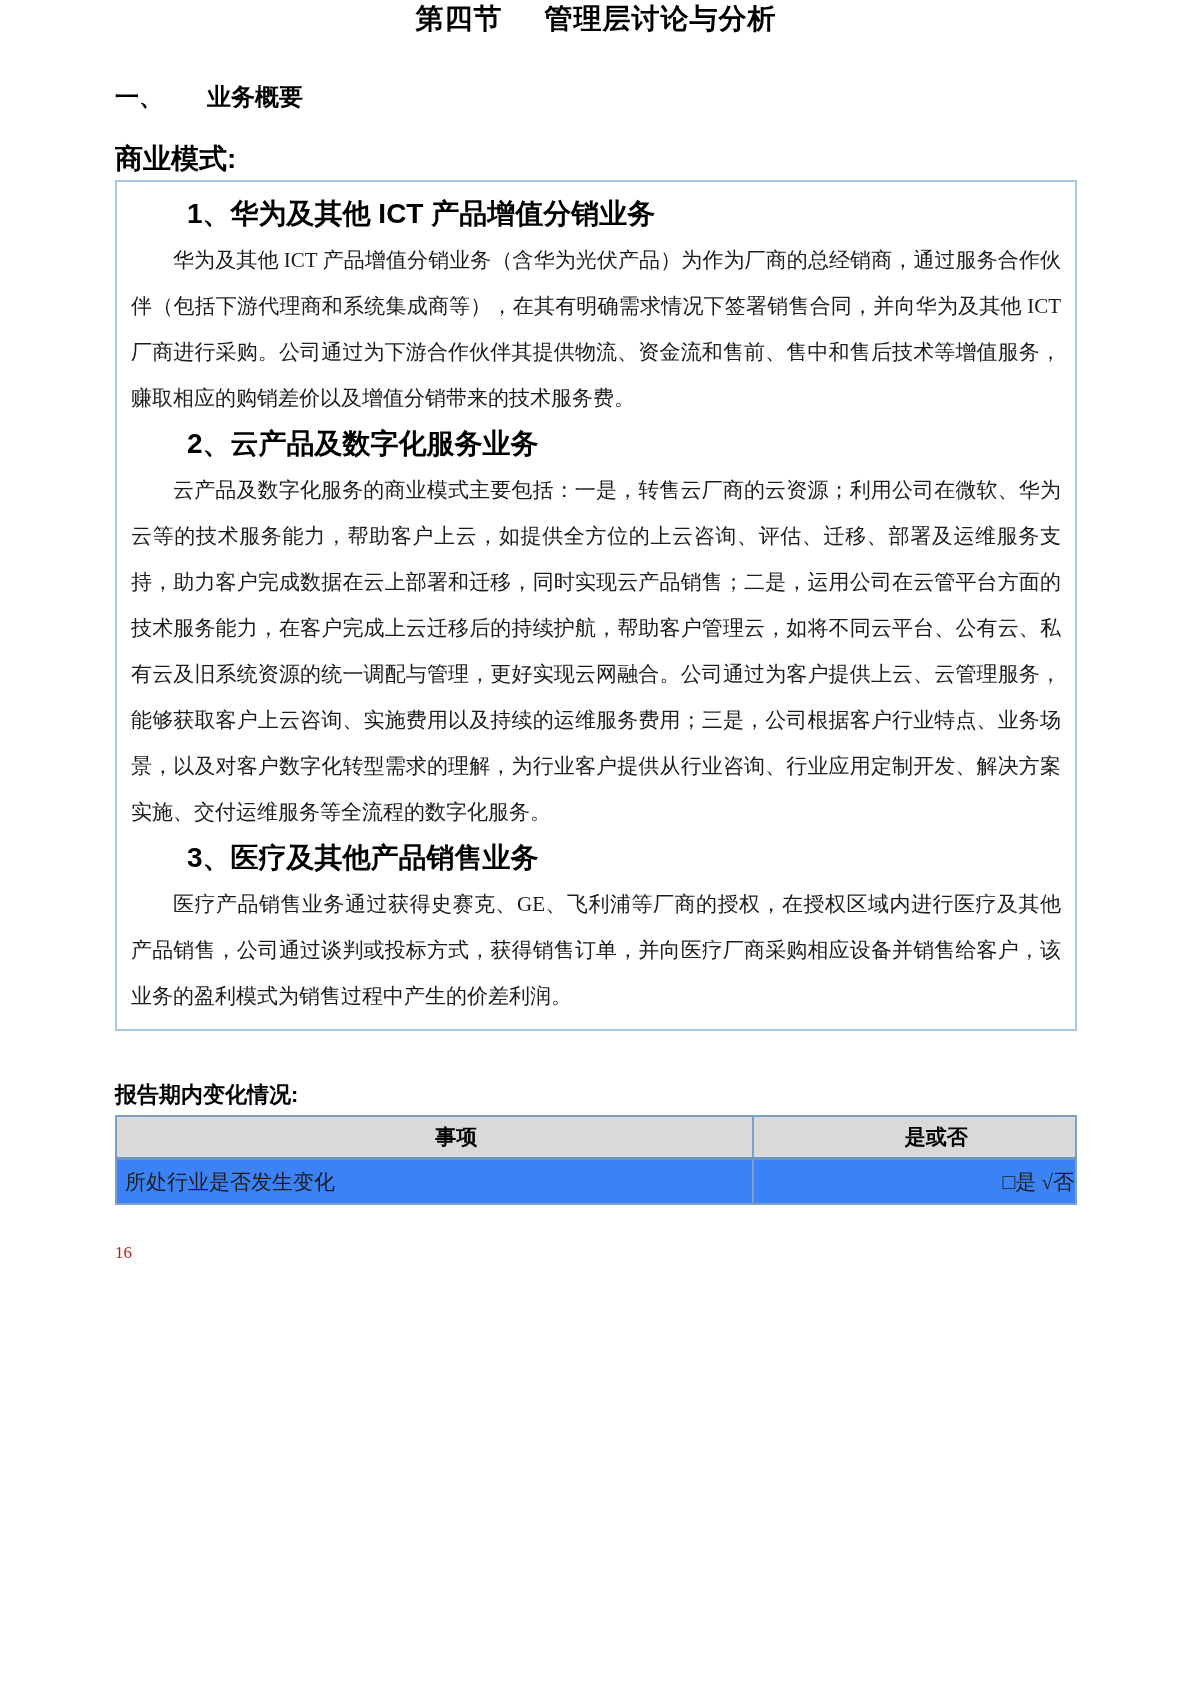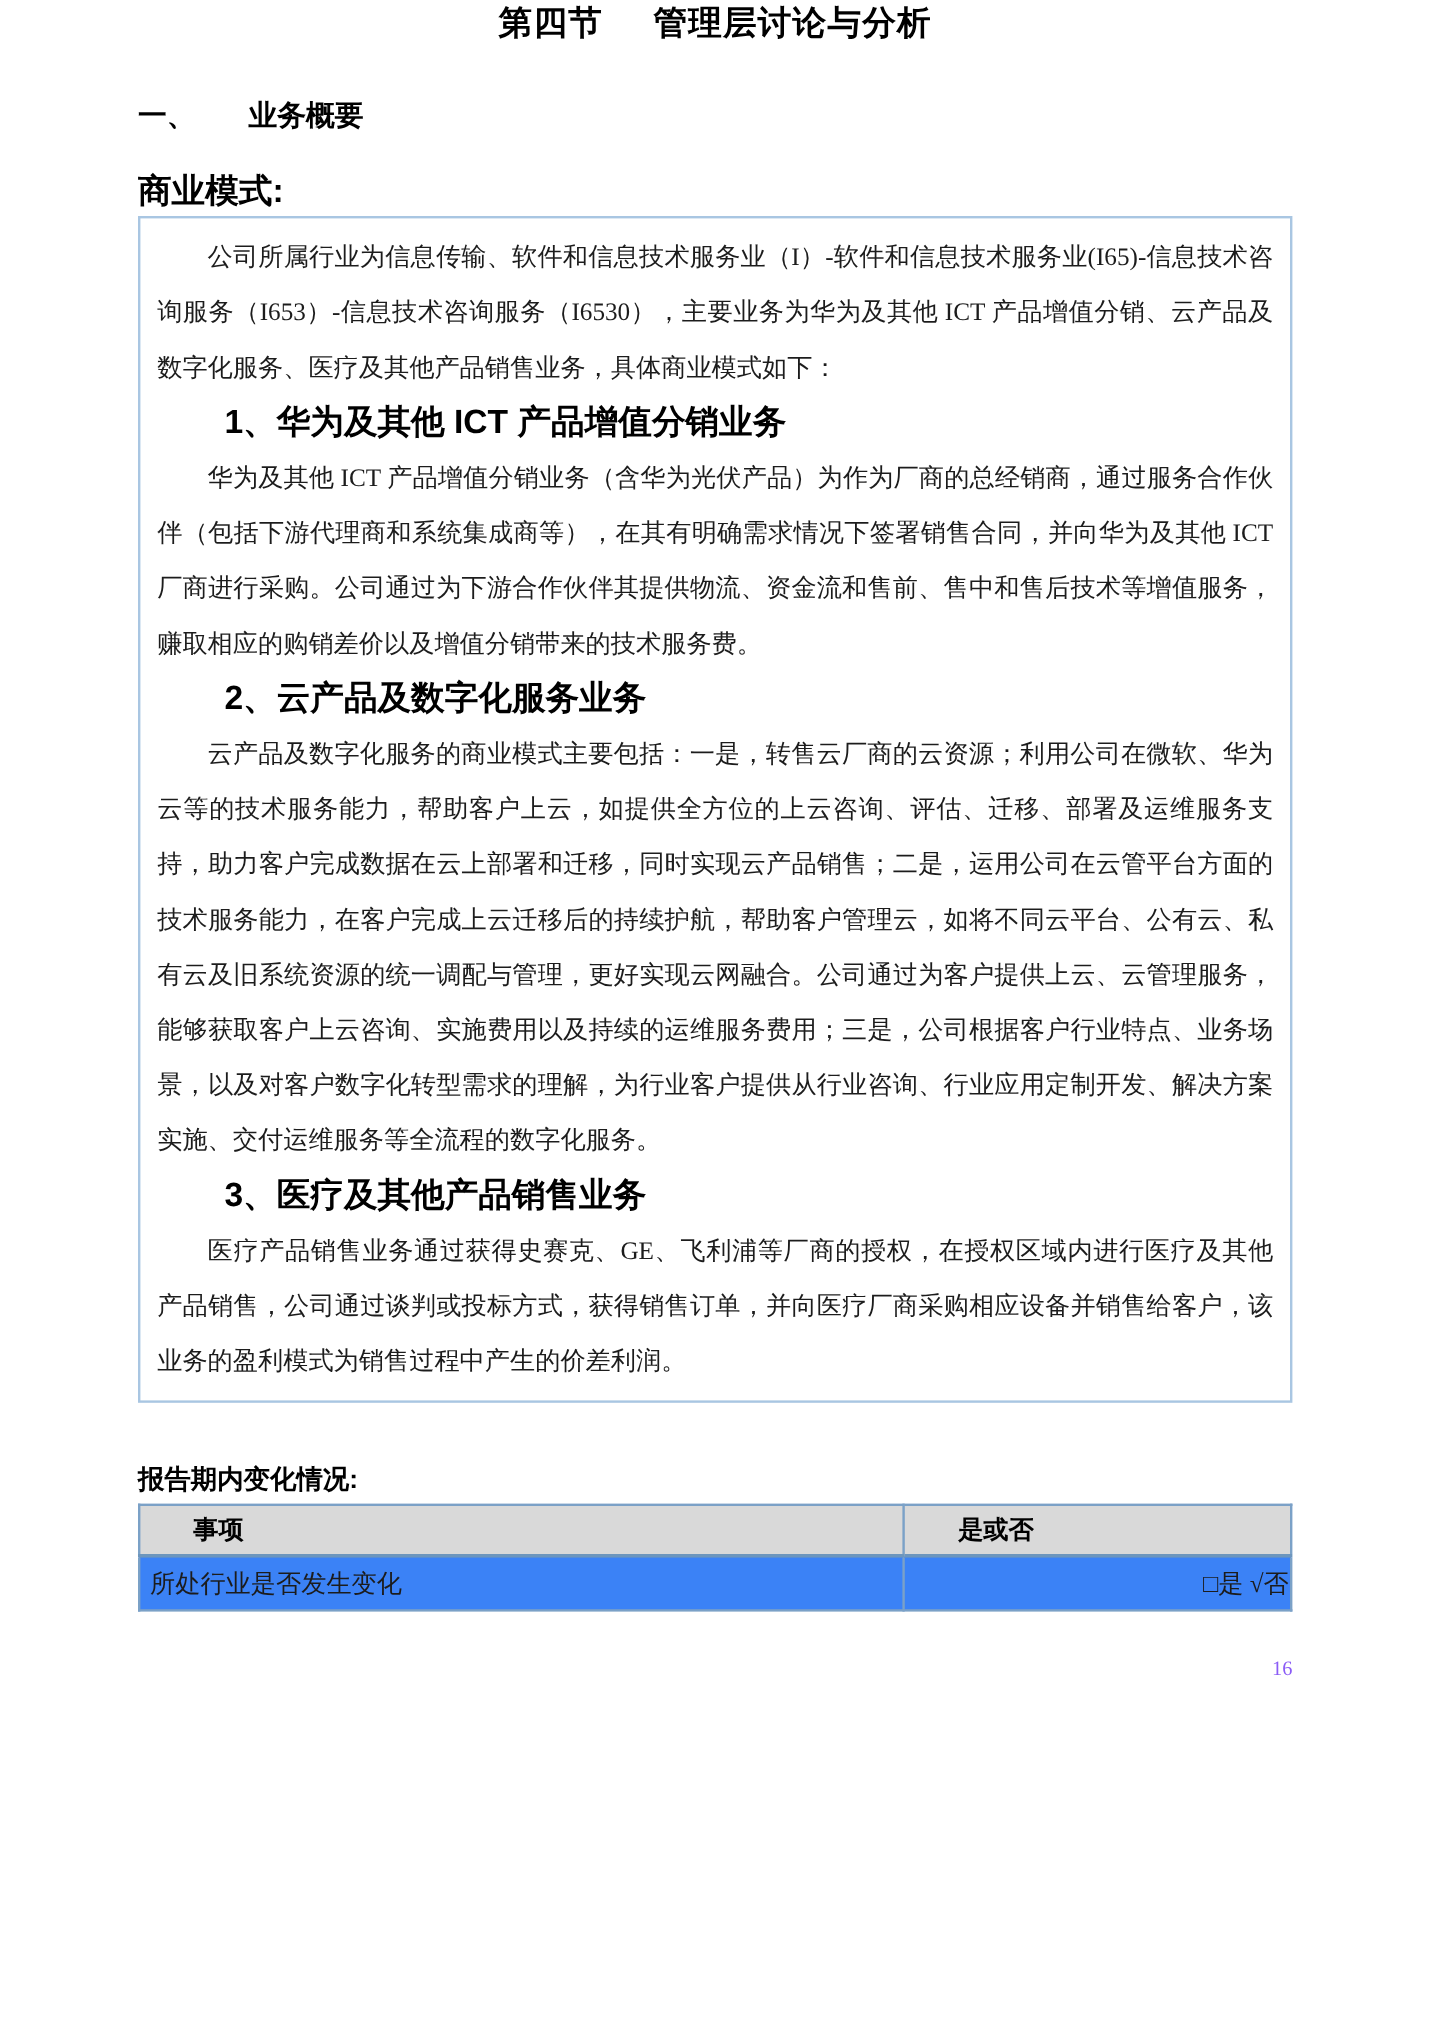--- a/index.html
+++ b/index.html
@@ -82,39 +82,39 @@
     table-layout: fixed;
   }
   table.change-table th {
     background: #d9d9d9;
     border: 2px solid #7ba1c7;
     border-bottom: 3px solid #6d96bd;
     font-family: "Liberation Sans", sans-serif;
     font-weight: bold;
     font-size: 21px;
     height: 38px;
-    text-align: left;
+    text-align: center;
     color: #000000;
     padding-left: 44px;
   }
   table.change-table td {
     border: 2px solid #7ba1c7;
     font-size: 21px;
     height: 41px;
     background: #3b82f6;
   }
   table.change-table td.cell-item { text-align: left; padding-left: 8px; }
   table.change-table td.cell-answer { text-align: right; }
   col.col-item { width: 66.4%; }
   col.col-answer { width: 33.6%; }
   .page-number {
     margin-top: 38px;
-    text-align: right;
+    text-align: left;
     font-size: 17px;
-    color: #8b5cf6;
+    color: #b91c1c;
     font-family: "Liberation Serif", serif;
   }
 </style>
 </head>
 <body>
 
 <div class="page">
   <div class="content">
 
     <div class="doc-title">
@@ -123,21 +123,20 @@
 
     <div class="section-heading">
       <span>一、</span>
         <span class="sec-gap"></span>
         <span>业务概要</span>
     </div>
 
     <div class="block-label">商业模式:</div>
 
     <div class="model-box">
-      <p class="para">公司所属行业为信息传输、软件和信息技术服务业（I）-软件和信息技术服务业(I65)-信息技术咨询服务（I653）-信息技术咨询服务（I6530），主要业务为华为及其他 ICT 产品增值分销、云产品及数字化服务、医疗及其他产品销售业务，具体商业模式如下：</p>
       <p class="sub-heading">1、华为及其他 ICT 产品增值分销业务</p>
       <p class="para">华为及其他 ICT 产品增值分销业务（含华为光伏产品）为作为厂商的总经销商，通过服务合作伙伴（包括下游代理商和系统集成商等），在其有明确需求情况下签署销售合同，并向华为及其他 ICT 厂商进行采购。公司通过为下游合作伙伴其提供物流、资金流和售前、售中和售后技术等增值服务，赚取相应的购销差价以及增值分销带来的技术服务费。</p>
       <p class="sub-heading">2、云产品及数字化服务业务</p>
       <p class="para">云产品及数字化服务的商业模式主要包括：一是，转售云厂商的云资源；利用公司在微软、华为云等的技术服务能力，帮助客户上云，如提供全方位的上云咨询、评估、迁移、部署及运维服务支持，助力客户完成数据在云上部署和迁移，同时实现云产品销售；二是，运用公司在云管平台方面的技术服务能力，在客户完成上云迁移后的持续护航，帮助客户管理云，如将不同云平台、公有云、私有云及旧系统资源的统一调配与管理，更好实现云网融合。公司通过为客户提供上云、云管理服务，能够获取客户上云咨询、实施费用以及持续的运维服务费用；三是，公司根据客户行业特点、业务场景，以及对客户数字化转型需求的理解，为行业客户提供从行业咨询、行业应用定制开发、解决方案实施、交付运维服务等全流程的数字化服务。</p>
       <p class="sub-heading">3、医疗及其他产品销售业务</p>
       <p class="para">医疗产品销售业务通过获得史赛克、GE、飞利浦等厂商的授权，在授权区域内进行医疗及其他产品销售，公司通过谈判或投标方式，获得销售订单，并向医疗厂商采购相应设备并销售给客户，该业务的盈利模式为销售过程中产生的价差利润。</p>
     </div>
 
     <div class="table-label">报告期内变化情况:</div>
 

